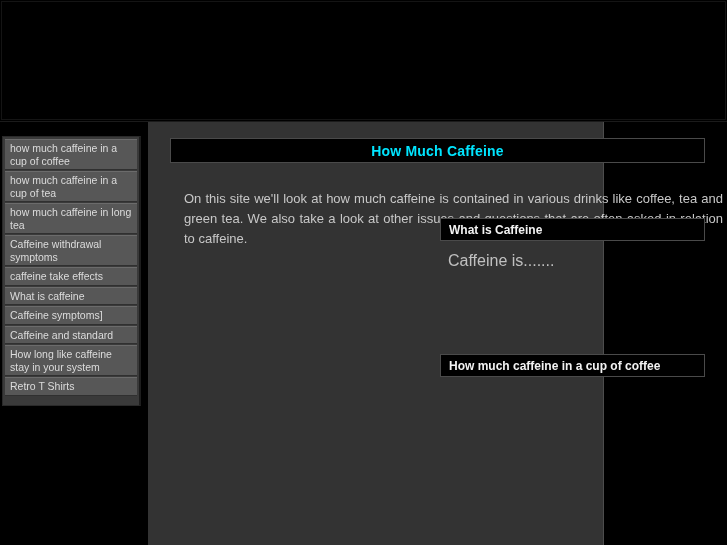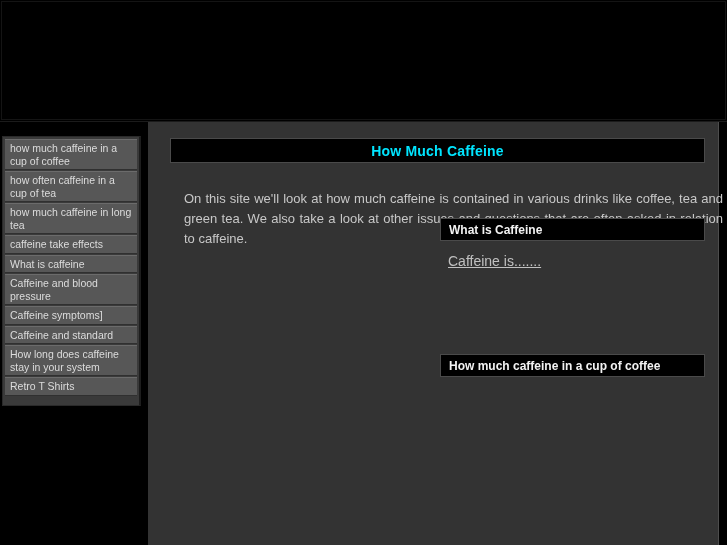--- a/index.html
+++ b/index.html
@@ -80,21 +80,21 @@
     cursor: pointer;
     white-space: normal;
   }
   .menu-item:last-child { margin-bottom: 7px; }
 
   
   #main {
     position: absolute;
     left: 148px;
     top: 0;
-    width: 571px;
+    width: 456px;
     height: 423px;
     background: #333333;
     border-right: 1px solid #4d4d4d;
     box-sizing: border-box;
   }
 
   #title-banner {
     position: absolute;
     left: 22px;
     top: 16px;
@@ -142,46 +142,45 @@
     align-items: center;
     padding-left: 8px;
   }
   .section-heading-text {
     color: #f2f2f2;
     font-size: 12px;
     font-weight: bold;
   }
   .section-body {
     color: #c0c0c0;
-    font-size: 14px;
+    font-size: 16px;
     line-height: 14px;
     padding: 13px 0 0 8px;
-    text-decoration: underline;
   }
 </style>
 </head>
 <body>
 
 <div id="top-banner">
   <div id="top-banner-inner"></div>
 </div>
 
 <div id="page-body">
 
   <div id="sidebar">
     <nav id="menu-box">
       <a class="menu-item">how much caffeine in a cup of coffee</a>
-      <a class="menu-item">how often caffeine in a cup of tea</a>
+      <a class="menu-item">how much caffeine in a cup of tea</a>
       <a class="menu-item">how much caffeine in long tea</a>
+      <a class="menu-item">Caffeine withdrawal symptoms</a>
       <a class="menu-item">caffeine take effects</a>
       <a class="menu-item">What is caffeine</a>
-      <a class="menu-item">Caffeine and blood pressure</a>
       <a class="menu-item">Caffeine symptoms]</a>
       <a class="menu-item">Caffeine and standard</a>
-      <a class="menu-item">How long does caffeine stay in your system</a>
+      <a class="menu-item">How long like caffeine stay in your system</a>
       <a class="menu-item">Retro T Shirts</a>
     </nav>
   </div>
 
   <div id="main">
 
     <div id="title-banner">
       <span id="site-title">How Much Caffeine</span>
     </div>
 

